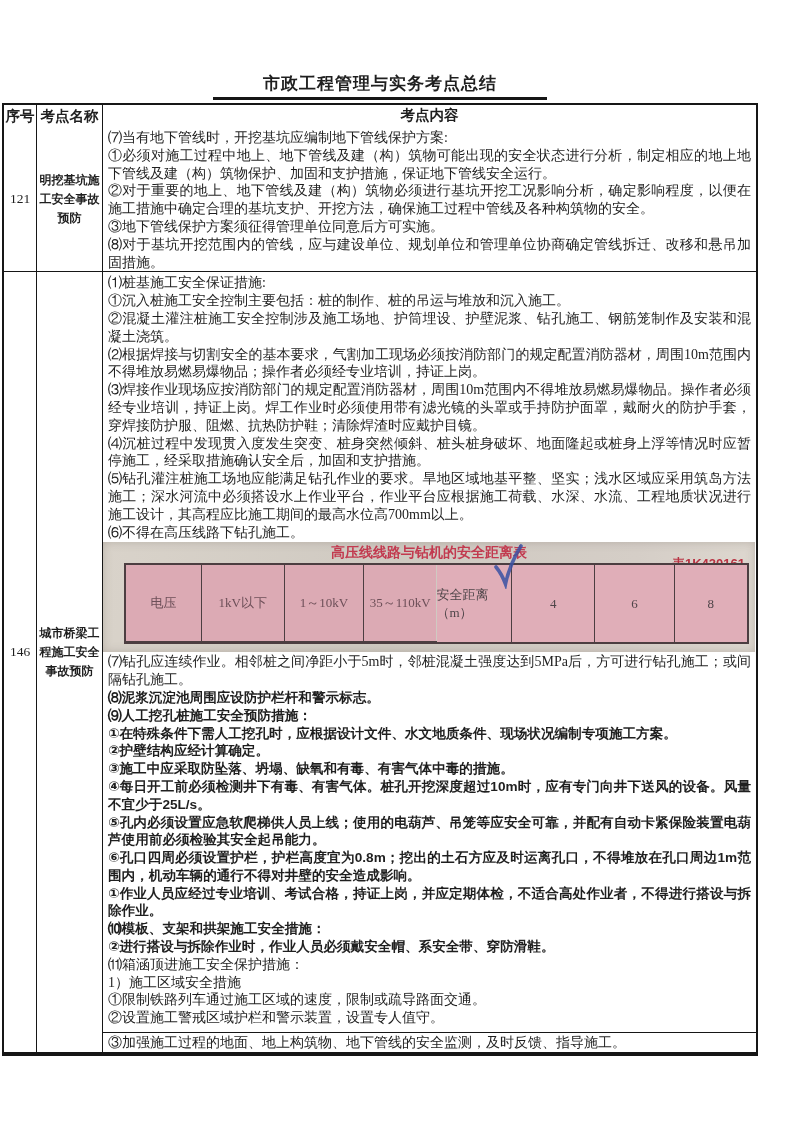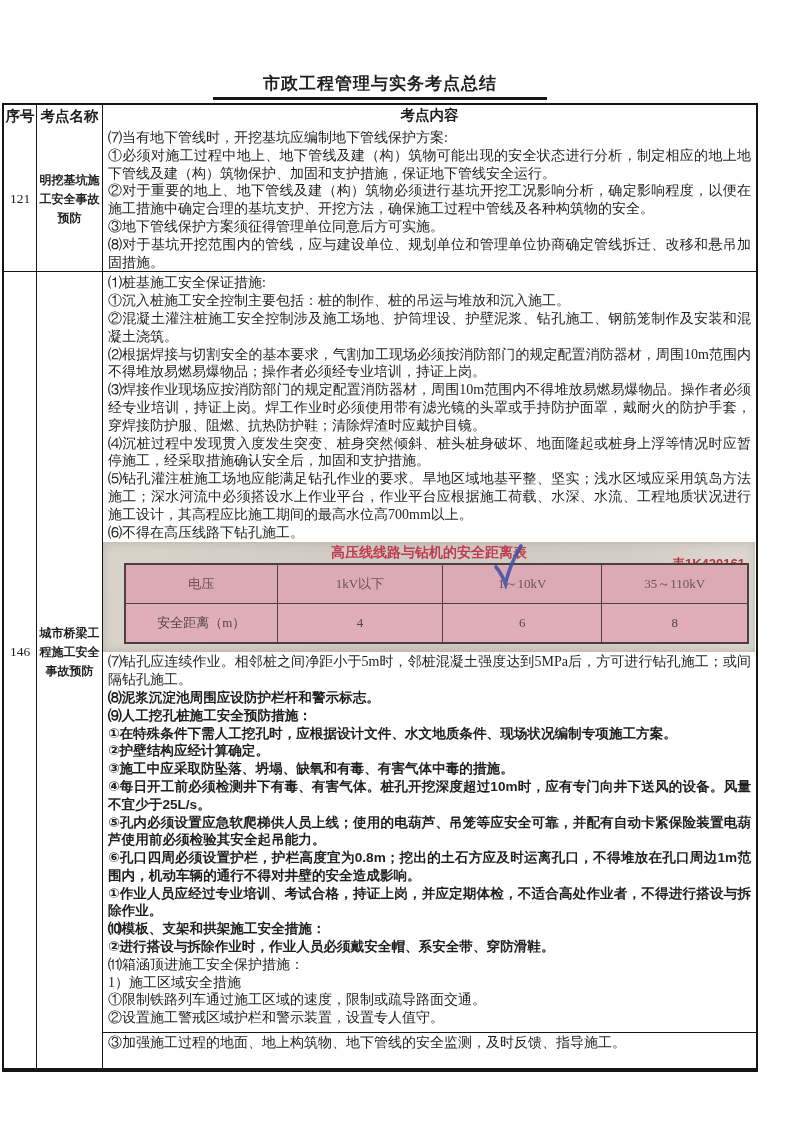--- a/index.html
+++ b/index.html
@@ -29,38 +29,38 @@
   .name{
     width:66px;border-right:1.6px solid #161616;display:flex;align-items:center;justify-content:center;
     font-weight:700;font-size:12px;line-height:19px;text-align:center;padding:0 2px;
   }
   .content{flex:1;min-width:0;padding:2px 5px 0 5px;font-size:14px;line-height:17.8px;}
   .header-row{height:22px;font-weight:700;}
   .header-row .index,.header-row .name{font-size:14.5px;font-weight:700;}
   .header-row .content{display:flex;align-items:center;justify-content:center;font-size:14.5px;padding:0;}
   .r145{min-height:142px;}
   .r146{min-height:760px;}
-  .rlast{height:36px;}
+  .rlast{height:20px;}
   .rlast .content{padding-top:1px;}
   .para{margin:0;text-align:justify;text-justify:inter-ideograph;word-break:break-all;}
   .para.b{font-weight:700;font-family:"Liberation Sans","DejaVu Sans",sans-serif;font-size:13.6px;}
   
   .photo{
     position:relative;height:110px;margin:1px -4px 1px -5px;
     background:linear-gradient(100deg,#d9d3ca 0%,#cfc9c1 45%,#d5cec7 80%,#ded8d0 100%);
     box-shadow:inset 0 0 10px rgba(90,80,70,0.25);
   }
   .photo-caption{position:absolute;top:2px;left:0;right:0;height:19px;
     font-family:"Liberation Sans","DejaVu Sans",sans-serif;}
   .cap-title{position:absolute;left:0;right:0;text-align:center;font-weight:700;font-size:14px;color:#c23a4f;}
   .cap-ref{position:absolute;right:10px;top:11px;font-weight:700;font-size:13px;color:#b93343;}
   .check{position:absolute;left:388px;top:1px;width:34px;height:46px;z-index:3;opacity:.85;}
   .pgrid{
     position:absolute;left:7px;right:6px;top:21px;bottom:8px;
-    border:2px solid #4c3e41;display:flex;flex-direction:column;margin-left:14px;
+    border:2px solid #4c3e41;display:flex;flex-direction:row;margin-left:14px;
   }
   .pgrid-row{flex:1;display:flex;}
   .pgrid-row.phead{border-bottom:1.6px solid #4c3e41;}
   .pcell{
     display:flex;align-items:center;justify-content:center;box-sizing:border-box;
     background:#dcaab4;font-size:13px;color:#6d4f58;
     border-right:1.6px solid #4c3e41;
   }
   .pcell:last-child{border-right:none;}
   .pdata .pcell{background:#e0aeb8;color:#4f4549;}

